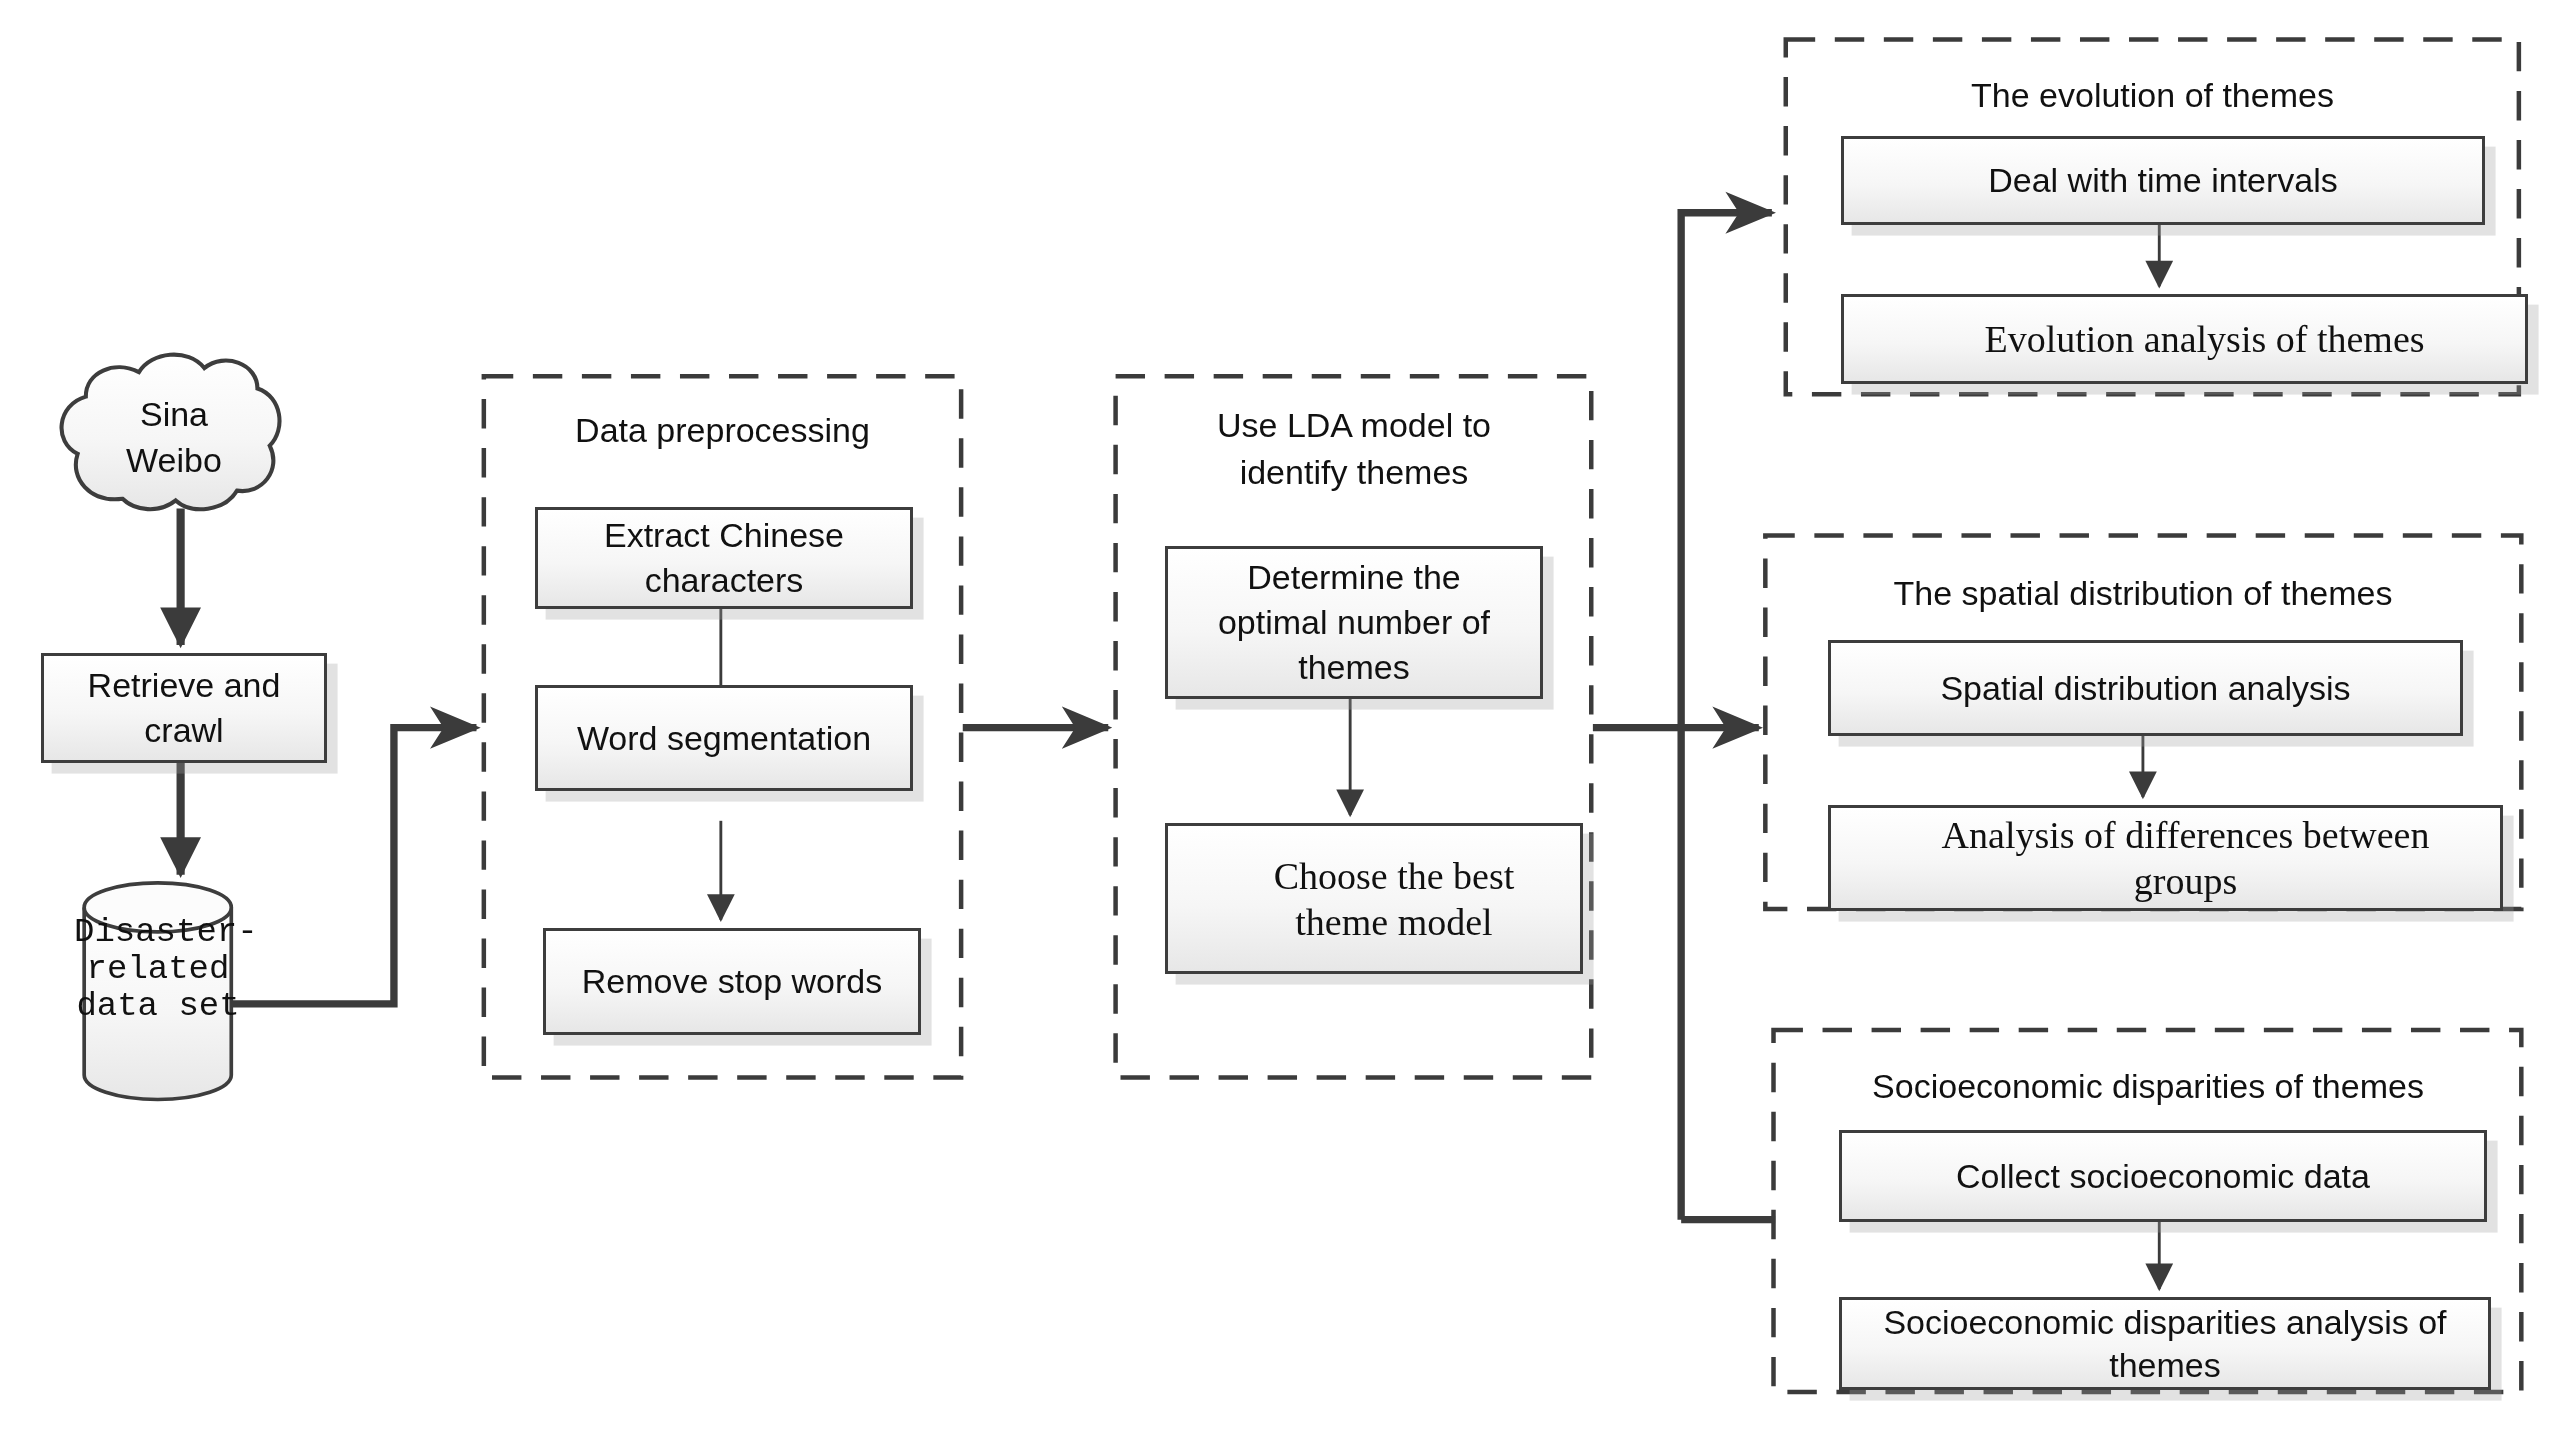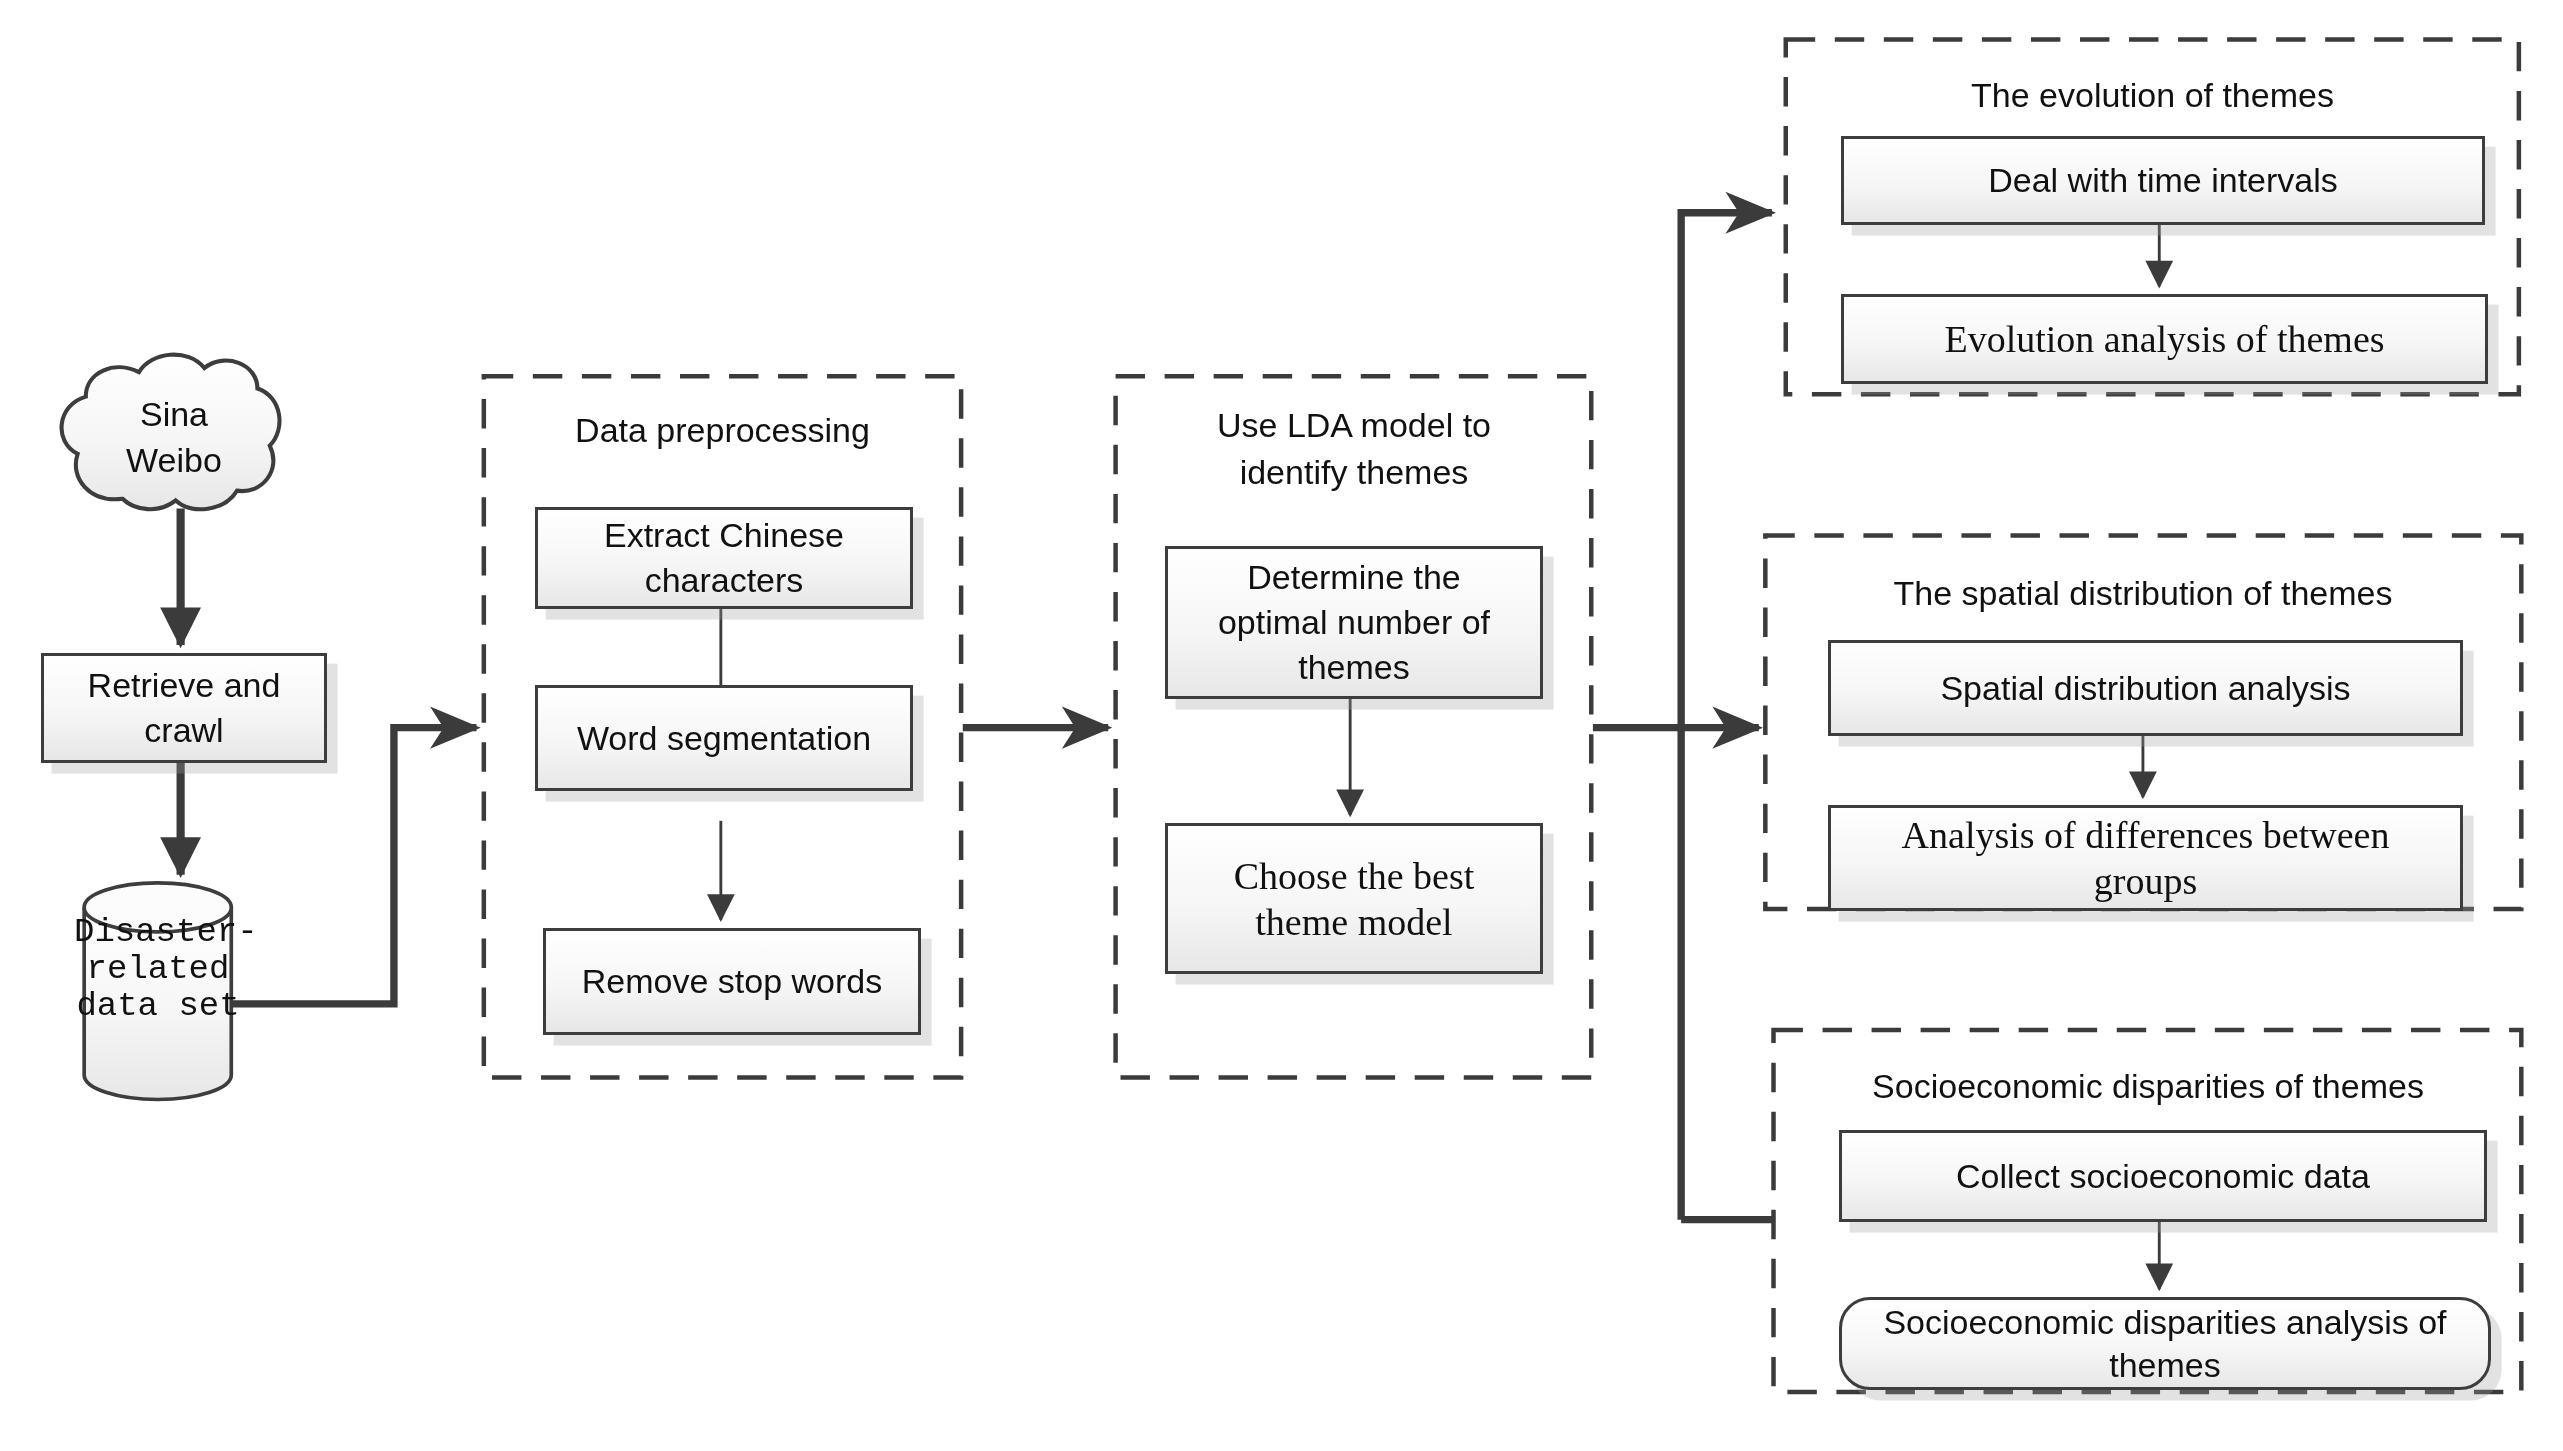--- a/index.html
+++ b/index.html
@@ -16,21 +16,21 @@
   .node{
     position:absolute;z-index:2;
     display:flex;align-items:center;justify-content:center;
     text-align:center;
     border:3.3px solid #3d3d3d;
     background:linear-gradient(180deg,#ffffff 0%,#f6f6f6 55%,#e7e7e7 100%);
     box-shadow:10.6px 10.6px 0 rgba(160,160,160,0.30);
     font-size:34px;line-height:45px;
     white-space:pre-line;
   }
-  .serif{font-family:"Liberation Serif", serif;font-size:38px;line-height:46px;}
+  .serif{font-family:"Liberation Serif", serif;font-size:38px;line-height:46px;padding-left:40px;}
   .gtitle{
     position:absolute;z-index:2;
     text-align:center;font-size:34px;line-height:47px;
     white-space:pre-line;
   }
   .floating-label{
     position:absolute;z-index:3;
     text-align:center;font-size:34px;line-height:46px;
     white-space:pre-line;
   }
@@ -118,17 +118,17 @@
   <div class="node" style="left:1841px;top:136px;width:638px;height:83px;">Deal with time intervals</div>
   <div class="node serif" style="left:1841px;top:294px;width:641px;height:84px;">Evolution analysis of themes</div>
 
   <div class="gtitle" style="left:1765px;top:570px;width:756px;">The spatial distribution of themes</div>
   <div class="node serif" style="left:1828px;top:805px;width:629px;height:100px;">Analysis of differences between
 groups</div>
   <div class="node" style="left:1828px;top:640px;width:629px;height:90px;">Spatial distribution analysis</div>
 
   <div class="gtitle" style="left:1774px;top:1063px;width:748px;">Socioeconomic disparities of themes</div>
   <div class="node" style="left:1839px;top:1130px;width:642px;height:86px;">Collect socioeconomic data</div>
-  <div class="node" style="left:1839px;top:1297px;width:646px;height:87px;line-height:43px;border-radius:31px;">Socioeconomic disparities analysis of
+  <div class="node" style="left:1839px;top:1297px;width:646px;height:87px;line-height:43px;">Socioeconomic disparities analysis of
 themes</div>
 
 </div>
 
 
 </body></html>

